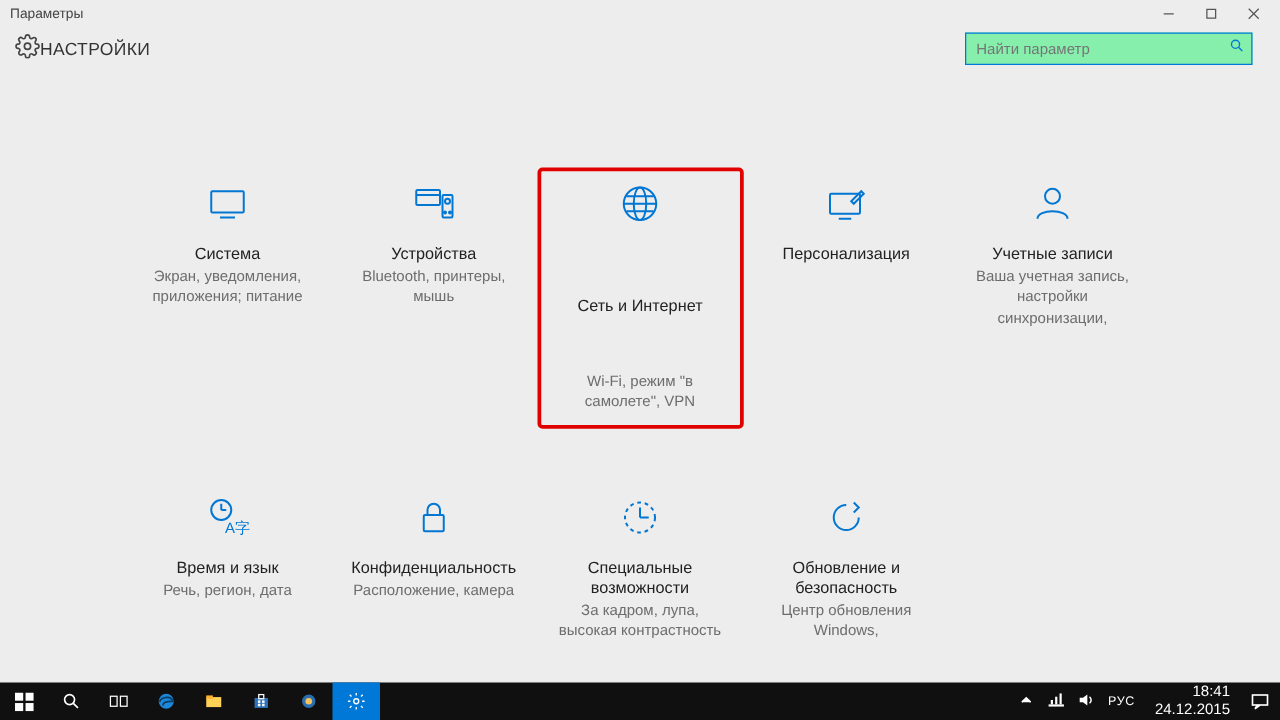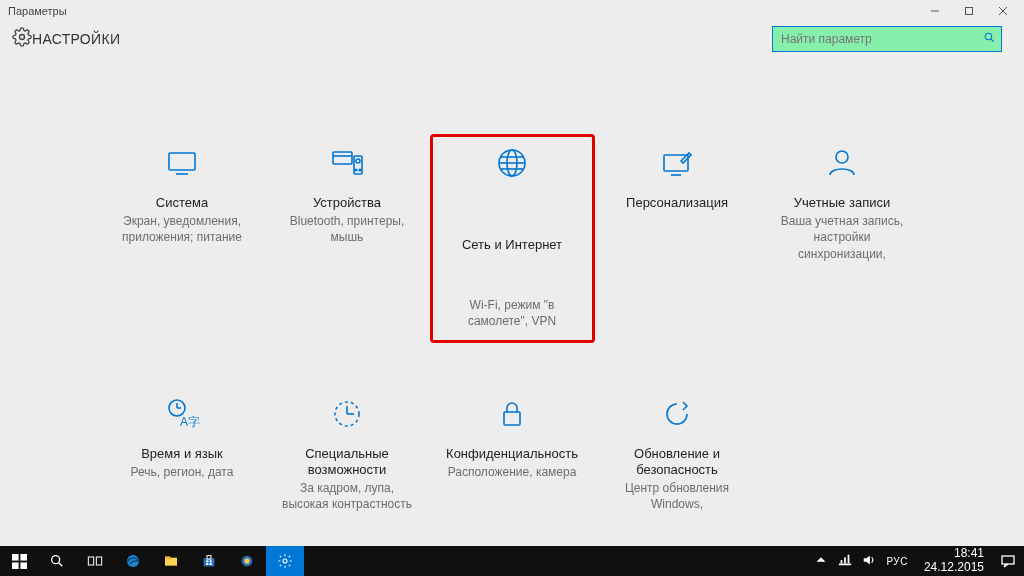--- a/index.html
+++ b/index.html
@@ -168,38 +168,38 @@
             <text x="18" y="32" font-size="12" fill="#0176d3" stroke="none" font-family="Segoe UI">A字</text>
           </svg>
       </div>
       <h2>Время и язык</h2>
       <p>Речь, регион, дата</p>
     </div>
 
     <div class="tile">
       <div class="ticon">
         <svg viewBox="0 0 40 40">
+            <rect x="12" y="18" width="16" height="13" rx="1"></rect>
+            <path d="M15 18 v-4 a5 5 0 0 1 10 0 v4"></path>
+          </svg>
+      </div>
+      <h2>Конфиденциальность</h2>
+      <p>Расположение, камера</p>
+    </div>
+
+    <div class="tile">
+      <div class="ticon">
+        <svg viewBox="0 0 40 40">
             <circle cx="20" cy="20" r="12" stroke-dasharray="3 3"></circle>
             <line x1="20" y1="20" x2="20" y2="12"></line>
             <line x1="20" y1="20" x2="27" y2="20"></line>
           </svg>
       </div>
       <h2>Специальные возможности</h2>
       <p>За кадром, лупа, высокая контрастность</p>
-    </div>
-
-    <div class="tile">
-      <div class="ticon">
-        <svg viewBox="0 0 40 40">
-            <rect x="12" y="18" width="16" height="13" rx="1"></rect>
-            <path d="M15 18 v-4 a5 5 0 0 1 10 0 v4"></path>
-          </svg>
-      </div>
-      <h2>Конфиденциальность</h2>
-      <p>Расположение, камера</p>
     </div>
 
     <div class="tile">
       <div class="ticon">
         <svg viewBox="0 0 40 40">
             <path d="M30 20 A10 10 0 1 1 20 10"></path>
             <polyline points="26,8 30,12 26,16" fill="none"></polyline>
           </svg>
       </div>
       <h2>Обновление и безопасность</h2>

